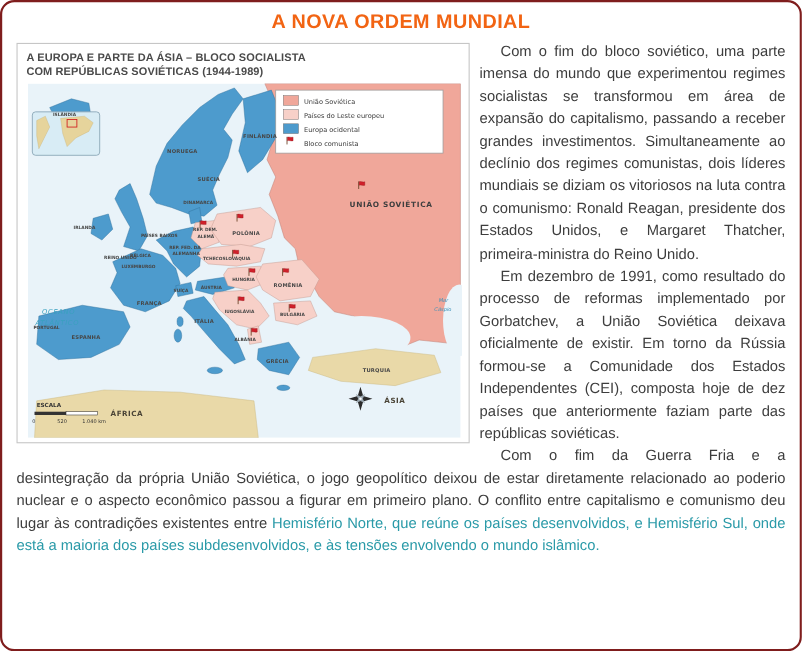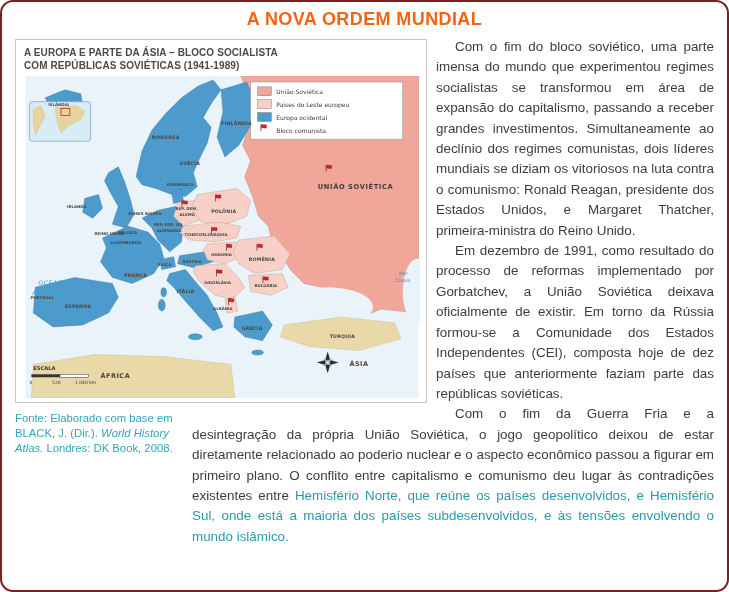--- a/index.html
+++ b/index.html
@@ -68,21 +68,21 @@
 
 <div class="page">
   <div class="page-title">A NOVA ORDEM MUNDIAL</div>
 
   <div class="article">
 
     <div class="map-float">
       <div class="map-panel">
         <div class="map-title">
           <span>A EUROPA E PARTE DA ÁSIA – BLOCO SOCIALISTA</span><br>
-          <span>COM REPÚBLICAS SOVIÉTICAS (1941-1989)</span>
+          <span>COM REPÚBLICAS SOVIÉTICAS (1944-1989)</span>
         </div>
 
         <svg class="map" viewBox="0 0 398 326">
           <defs>
             <g id="flag">
               <rect x="0" y="0" width="0.8" height="7" fill="#6b4226"></rect>
               <path d="M0.8,0.3 C2.5,-0.3 4,0.9 6,0.3 L6,3.6 C4,4.2 2.5,3 0.8,3.6 Z" fill="#d0202a" stroke="#8a1418" stroke-width="0.3"></path>
             </g>
           </defs>
 
@@ -199,22 +199,19 @@
 
           <g transform="translate(306,290)">
             <polygon points="0,-11 2.5,-2.5 11,0 2.5,2.5 0,11 -2.5,2.5 -11,0 -2.5,-2.5" fill="#2b2b2b"></polygon>
             <polygon points="0,-6 1.5,-1.5 6,0 1.5,1.5 0,6 -1.5,1.5 -6,0 -1.5,-1.5" transform="rotate(45)" fill="#9aa7b0"></polygon>
             <circle r="1.2" fill="#fff"></circle>
           </g>
         </svg>
       </div>
     </div>
 
-    <div class="src-float">
-      <span>Fonte: Elaborado com base em BLACK, J. (Dir.). </span><em>World History Atlas.</em><span> Londres: DK Book, 2008.</span>
-    </div>
 
     <p class="para">Com o fim do bloco soviético, uma parte imensa do mundo que experimentou regimes socialistas se transformou em área de expansão do capitalismo, passando a receber grandes investimentos. Simultaneamente ao declínio dos regimes comunistas, dois líderes mundiais se diziam os vitoriosos na luta contra o comunismo: Ronald Reagan, presidente dos Estados Unidos, e Margaret Thatcher, primeira-ministra do Reino Unido.</p>
     <p class="para">Em dezembro de 1991, como resultado do processo de reformas implementado por Gorbatchev, a União Soviética deixava oficialmente de existir. Em torno da Rússia formou-se a Comunidade dos Estados Independentes (CEI), composta hoje de dez países que anteriormente faziam parte das repúblicas soviéticas.</p>
     <p class="para"><span>Com o fim da Guerra Fria e a desintegração da própria União Soviética, o jogo geopolítico deixou de estar diretamente relacionado ao poderio nuclear e o aspecto econômico passou a figurar em primeiro plano. O conflito entre capitalismo e comunismo deu lugar às contradições existentes entre </span><span class="hl">Hemisfério Norte, que reúne os países desenvolvidos, e Hemisfério Sul, onde está a maioria dos países subdesenvolvidos, e às tensões envolvendo o mundo islâmico.</span></p>
 
   </div>
 </div>
 
 </body></html>

